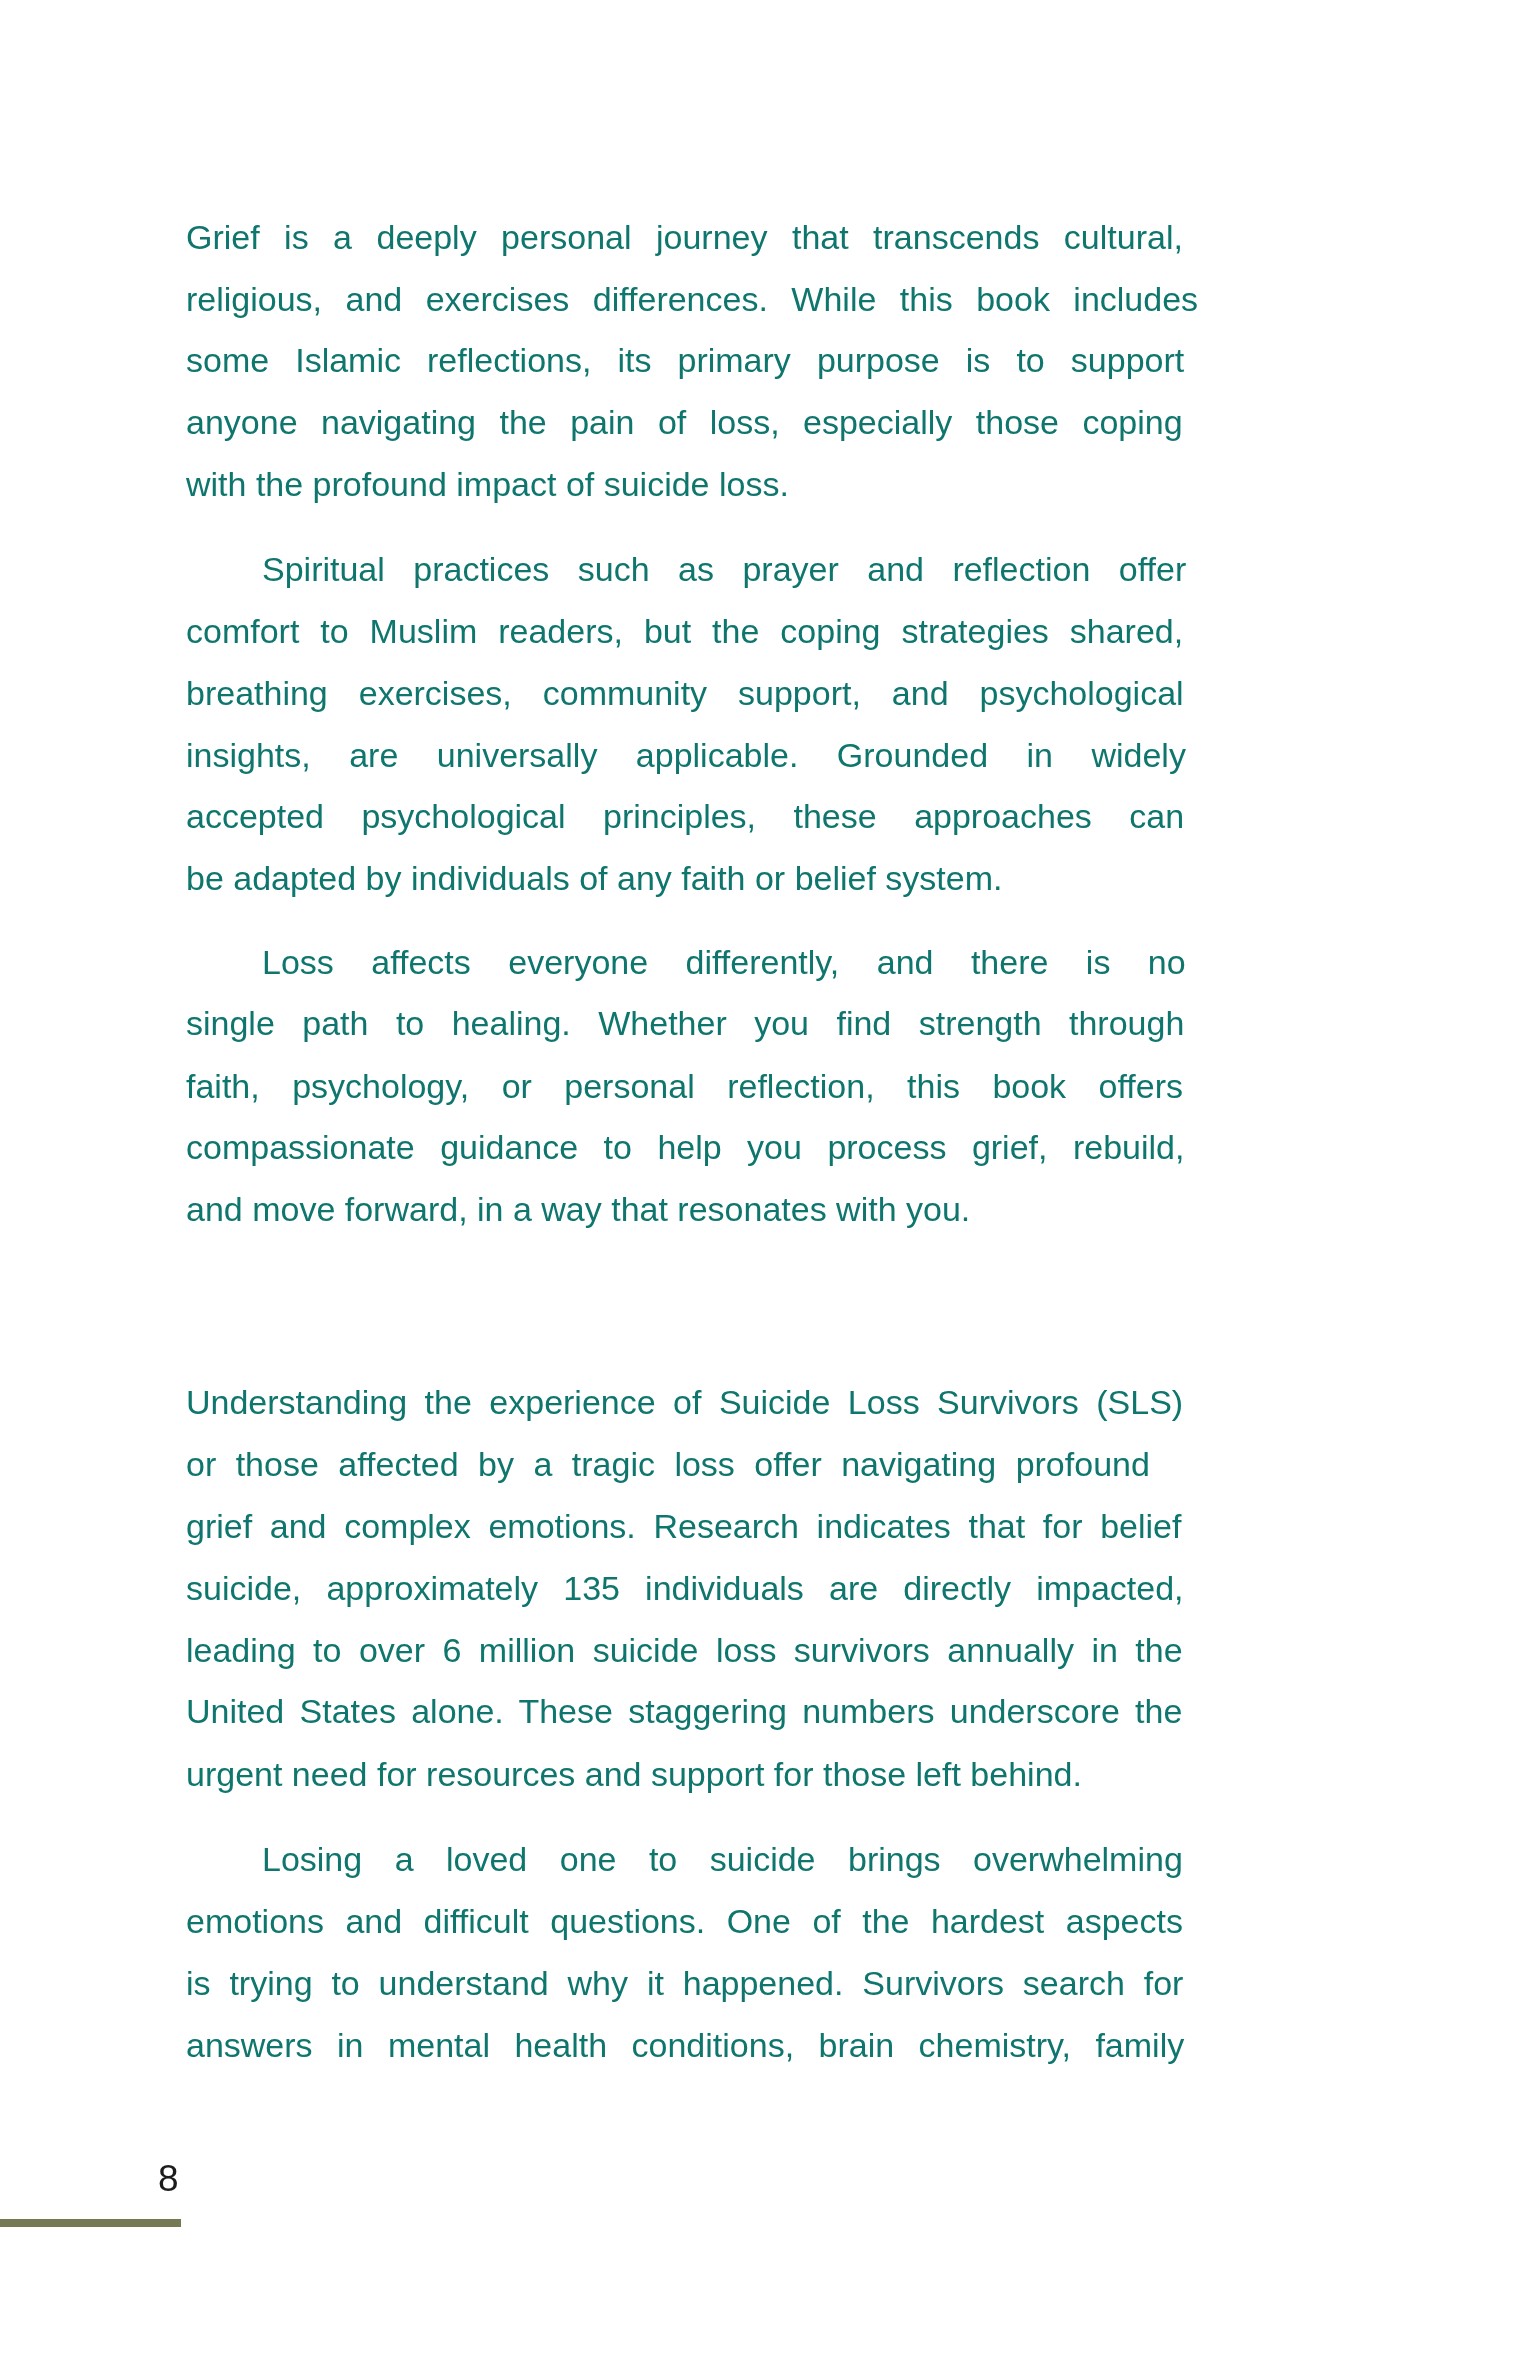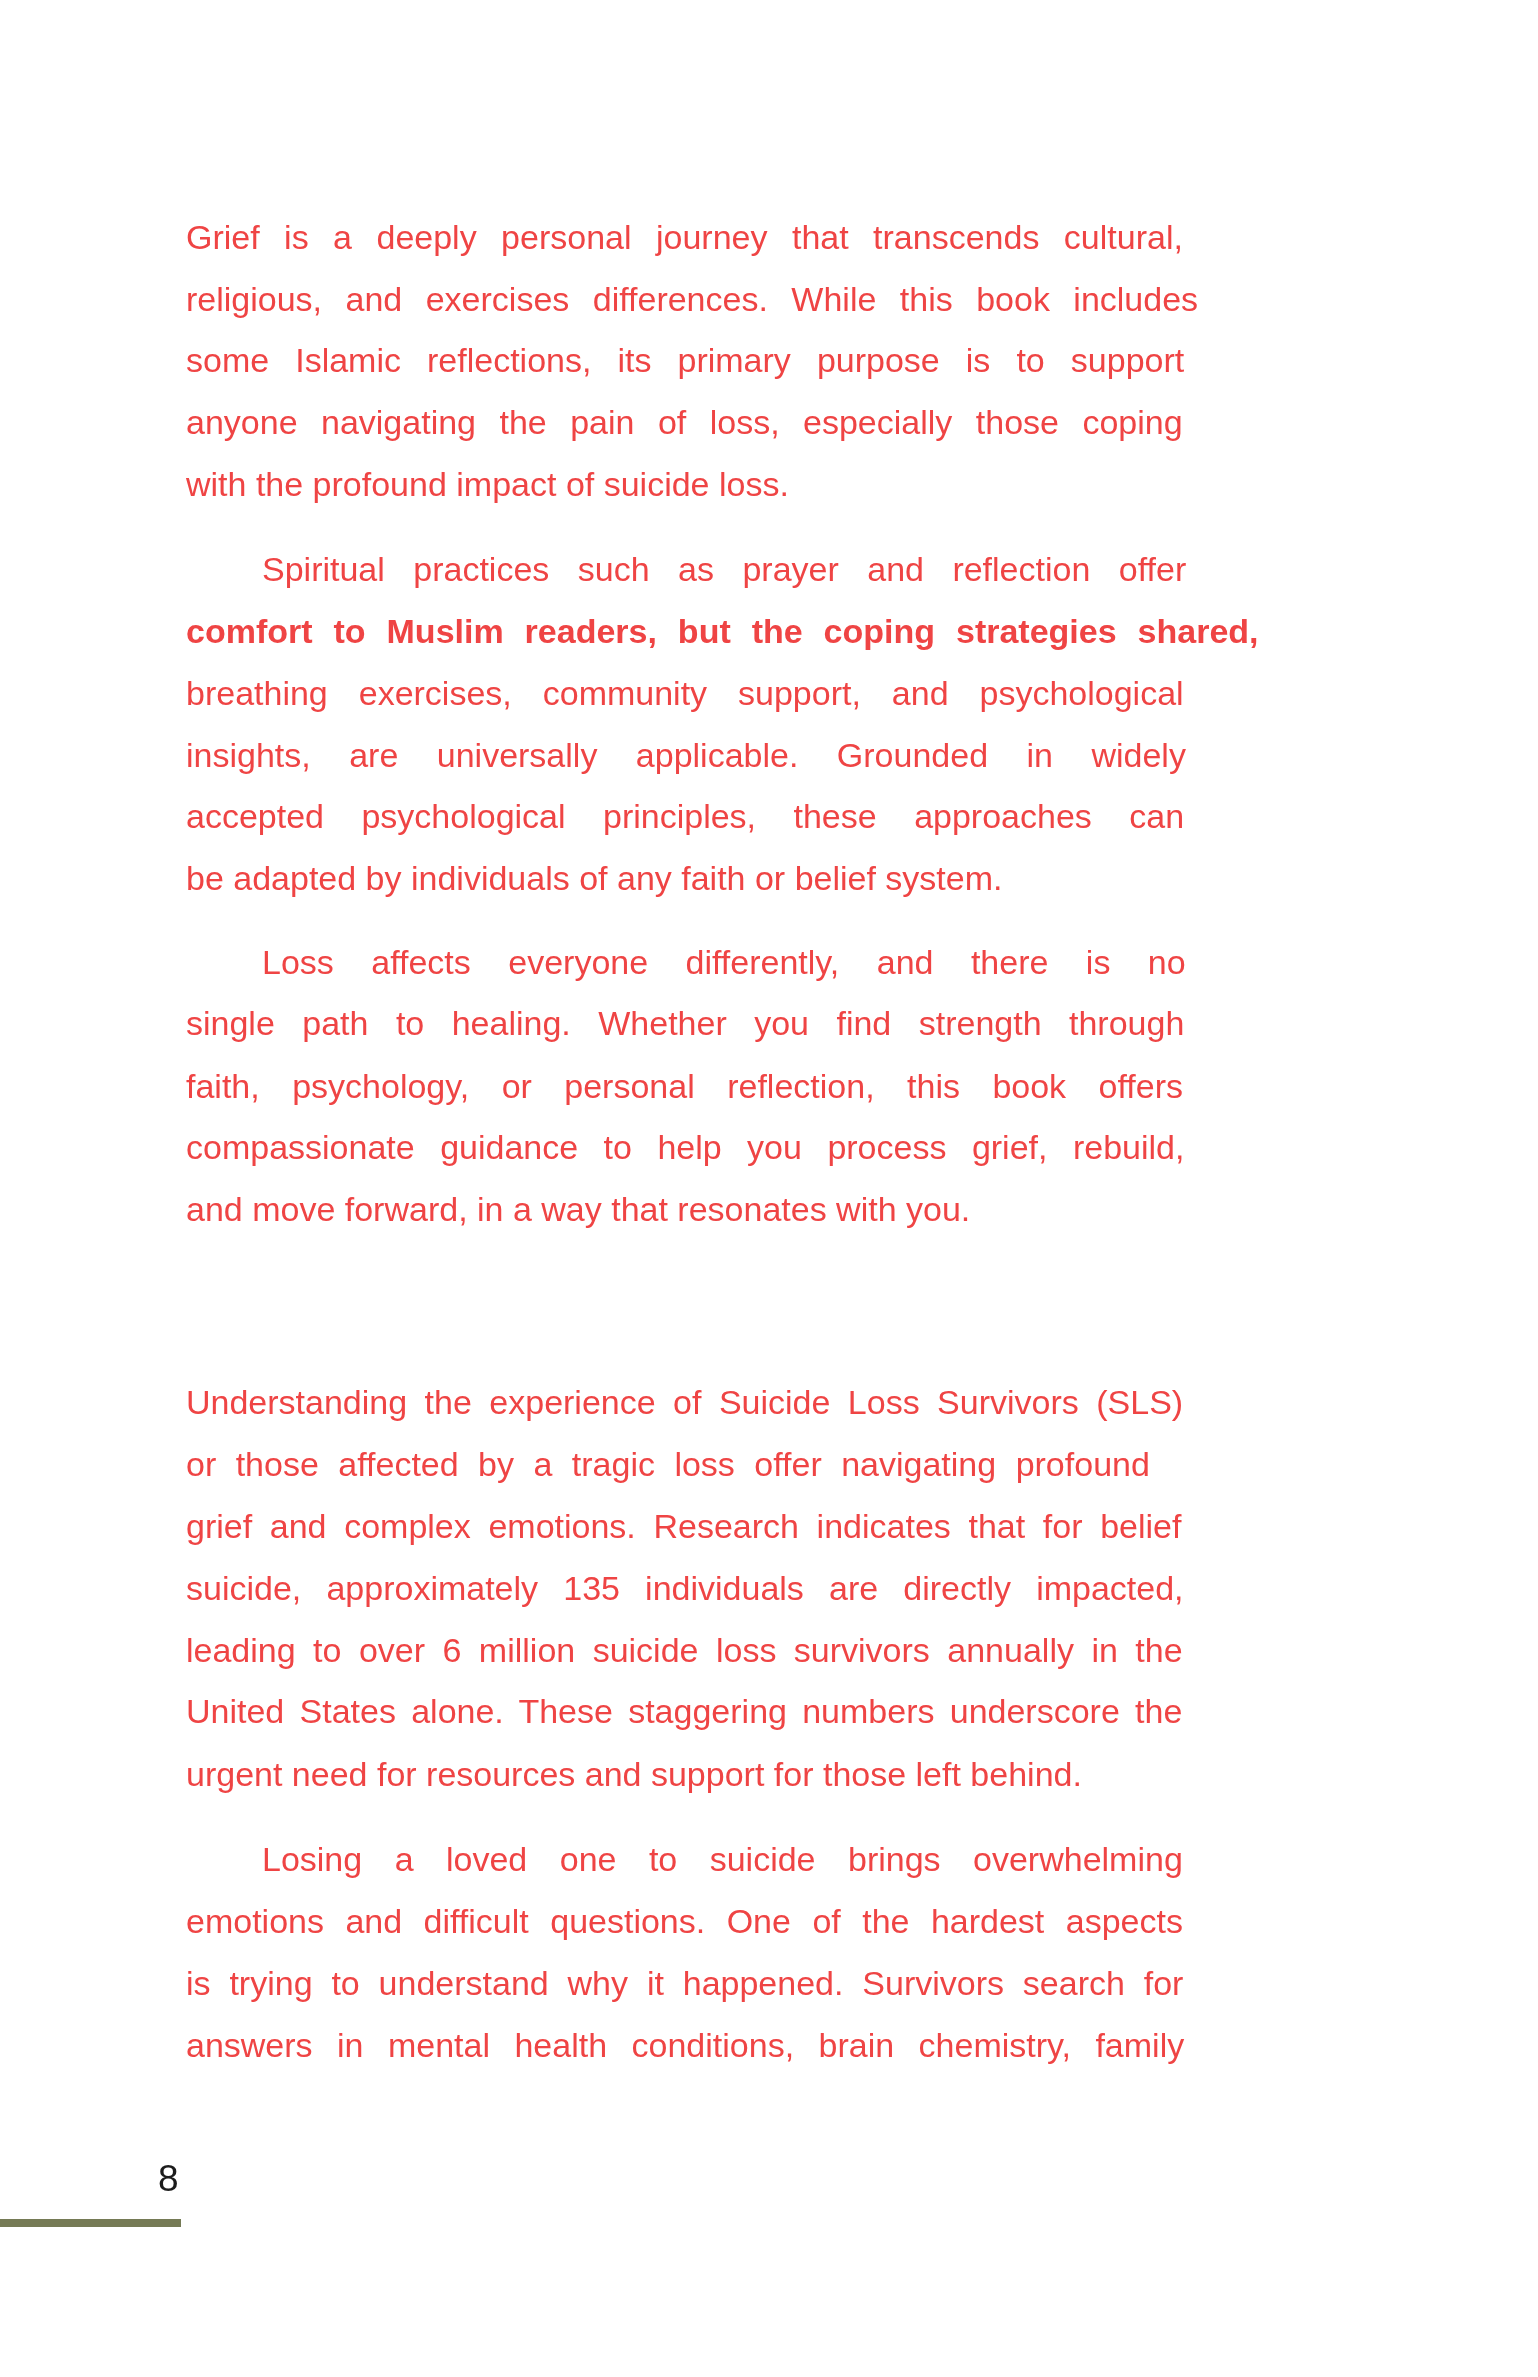--- a/index.html
+++ b/index.html
@@ -6,21 +6,21 @@
   body { width: 1538px; height: 2377px; position: relative; overflow: hidden; }
   .page { position: absolute; left: 0; top: 0; width: 1538px; height: 2377px; background: #ffffff; }
   .line {
     position: absolute;
     left: 186px;
     width: 1011px;
     font-family: "Liberation Sans", sans-serif;
     font-size: 34px;
     line-height: 41px;
     height: 41px;
-    color: #ef4444;
+    color: #0f766e;
     white-space: nowrap;
     text-align: left;
   }
   .line.indent { left: 262px; width: 934px; }
   .heading {
     position: absolute;
     left: 186px;
     top: 1305px;
     font-family: "Liberation Sans", sans-serif;
     font-weight: bold;
@@ -54,21 +54,21 @@
   <div>
     <div class="line" style="top:217px"><span style="white-space: nowrap; word-spacing: 15px;">Grief is a deeply personal journey that transcends cultural,</span></div>
     <div class="line" style="top:279px"><span style="white-space: nowrap; word-spacing: 14px;">religious, and exercises differences. While this book includes</span></div>
     <div class="line" style="top:340px"><span style="white-space: nowrap; word-spacing: 16.6px;">some Islamic reflections, its primary purpose is to support</span></div>
     <div class="line" style="top:402px"><span style="white-space: nowrap; word-spacing: 14px;">anyone navigating the pain of loss, especially those coping</span></div>
     <div class="line" style="top:464px"><span style="white-space: nowrap;">with the profound impact of suicide loss.</span></div>
   </div>
 
   <div>
     <div class="line indent" style="top:549px"><span style="white-space: nowrap; word-spacing: 19px;">Spiritual practices such as prayer and reflection offer</span></div>
-    <div class="line" style="top:611px"><span style="white-space: nowrap; word-spacing: 11.5px; font-weight: bold;">comfort to Muslim readers, but the coping strategies shared,</span></div>
+    <div class="line" style="top:611px"><span style="white-space: nowrap; word-spacing: 11.5px;">comfort to Muslim readers, but the coping strategies shared,</span></div>
     <div class="line" style="top:673px"><span style="white-space: nowrap; word-spacing: 21.5px;">breathing exercises, community support, and psychological</span></div>
     <div class="line" style="top:735px"><span style="white-space: nowrap; word-spacing: 29px;">insights, are universally applicable. Grounded in widely</span></div>
     <div class="line" style="top:796px"><span style="white-space: nowrap; word-spacing: 28px;">accepted psychological principles, these approaches can</span></div>
     <div class="line" style="top:858px"><span style="white-space: nowrap;">be adapted by individuals of any faith or belief system.</span></div>
   </div>
 
   <div>
     <div class="line indent" style="top:942px"><span style="white-space: nowrap; word-spacing: 28px;">Loss affects everyone differently, and there is no</span></div>
     <div class="line" style="top:1003px"><span style="white-space: nowrap; word-spacing: 18px;">single path to healing. Whether you find strength through</span></div>
     <div class="line" style="top:1066px"><span style="white-space: nowrap; word-spacing: 23px;">faith, psychology, or personal reflection, this book offers</span></div>

